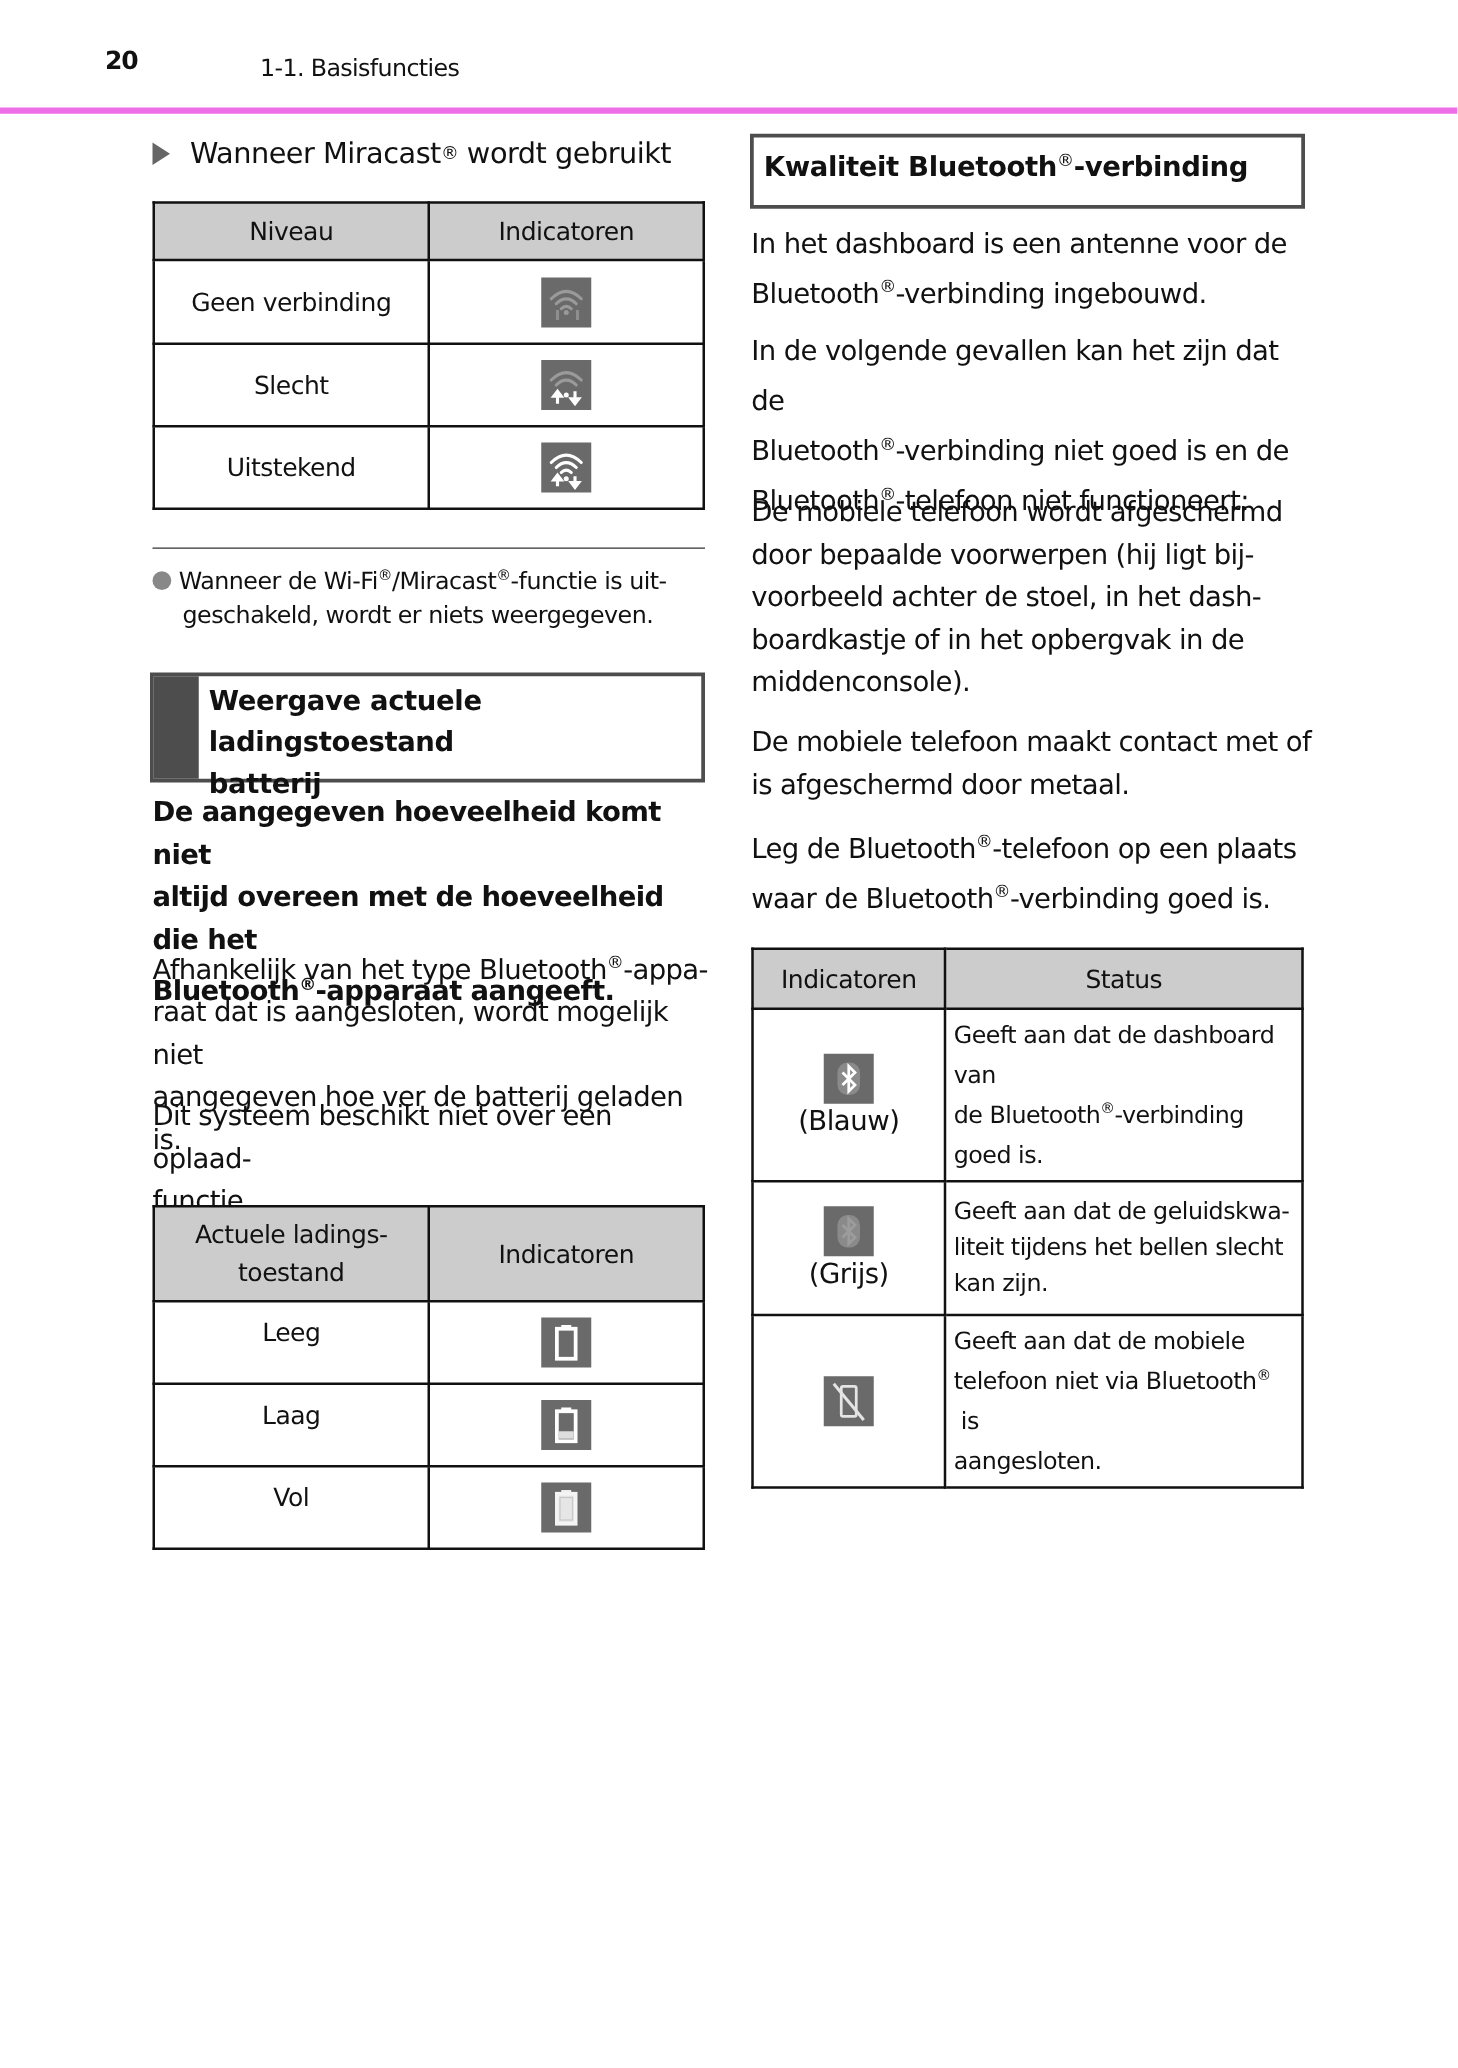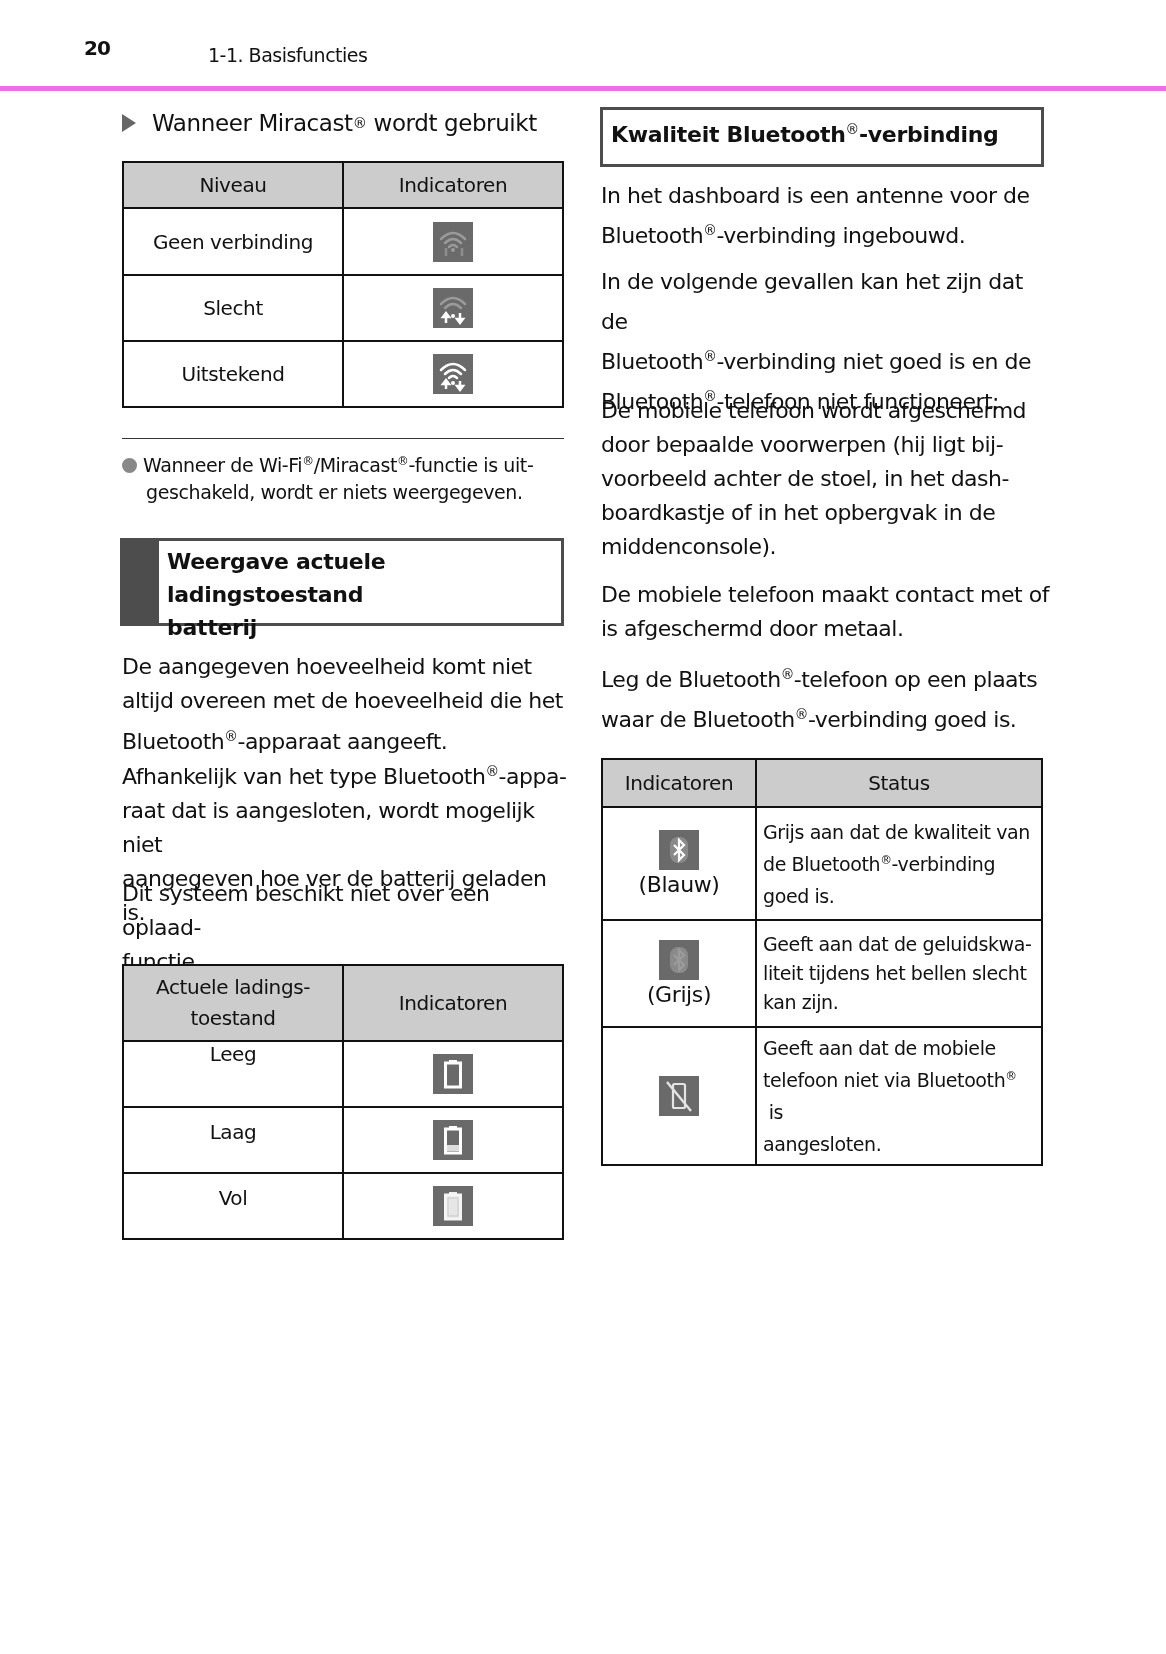--- a/index.html
+++ b/index.html
@@ -123,21 +123,21 @@
 </div>
 
 <div class="boxhead" style="left:120px; top:538px; width:438px; height:82px;">
   <div class="bar"></div>
   <div class="txt">
     <div>Weergave actuele ladingstoestand</div>
     <div>batterij</div>
   </div>
 </div>
 
-<div class="para" style="left:122px; top:650px; width:450px;">
+<div class="para" style="left:122px; top:634px; width:450px;font-weight:bold;">
   <div>De aangegeven hoeveelheid komt niet</div>
   <div>altijd overeen met de hoeveelheid die het</div>
   <div style="margin-top:7px;"><span>Bluetooth</span><span class="sup">®</span><span>-apparaat aangeeft.</span></div>
 </div>
 
 <div class="para" style="left:122px; top:760px; width:450px;">
   <div><span>Afhankelijk van het type Bluetooth</span><span class="sup">®</span><span>-appa-</span></div>
   <div>raat dat is aangesloten, wordt mogelijk niet</div>
   <div>aangegeven hoe ver de batterij geladen is.</div>
 </div>
@@ -150,21 +150,21 @@
 <table class="t" style="left:122px; top:964px; width:442px;">
   <tbody>
       <tr style="height:76px;">
     <th style="width:50%; line-height:31px;">
       <div>Actuele ladings-</div>
       <div>toestand</div>
     </th>
     <th>Indicatoren</th>
   </tr>
   <tr style="height:66px;">
-    <td style="vertical-align:top; ">Leeg</td>
+    <td style="vertical-align:top; padding-top:12px;">Leeg</td>
     <td><span class="ico">
       <svg viewBox="0 0 40 40">
               <rect x="16" y="6" width="8" height="3" fill="#fff"></rect>
               <rect x="12.5" y="9" width="15" height="24" fill="none" stroke="#fff" stroke-width="3"></rect>
             </svg>
     </span></td>
   </tr>
   <tr style="height:66px;">
     <td style="vertical-align:top; padding-top:12px;border-radius:28px;">Laag</td>
     <td><span class="ico">
@@ -232,21 +232,21 @@
     <td class="ind-cell">
       <span class="ico">
         <svg viewBox="0 0 40 40">
               <rect x="11" y="7" width="18" height="26" rx="8" fill="#8a8a8a"></rect>
               <path d="M15 15 L25 25 L20 30 V10 L25 15 L15 25" fill="none" stroke="#fff" stroke-width="2.2"></path>
             </svg>
       </span>
       <span class="lbl">(Blauw)</span>
     </td>
     <td class="status-cell">
-      <div>Grijs aan dat de kwaliteit van</div>
+      <div>Geeft aan dat de dashboard van</div>
       <div><span>de Bluetooth</span><span class="sup">®</span><span>-verbinding</span></div>
       <div>goed is.</div>
     </td>
   </tr>
   <tr style="height:107px;">
     <td class="ind-cell">
       <span class="ico">
         <svg viewBox="0 0 40 40">
               <rect x="11" y="7" width="18" height="26" rx="8" fill="#8a8a8a"></rect>
               <path d="M15 15 L25 25 L20 30 V10 L25 15 L15 25" fill="none" stroke="#9c9c9c" stroke-width="2.2"></path>

